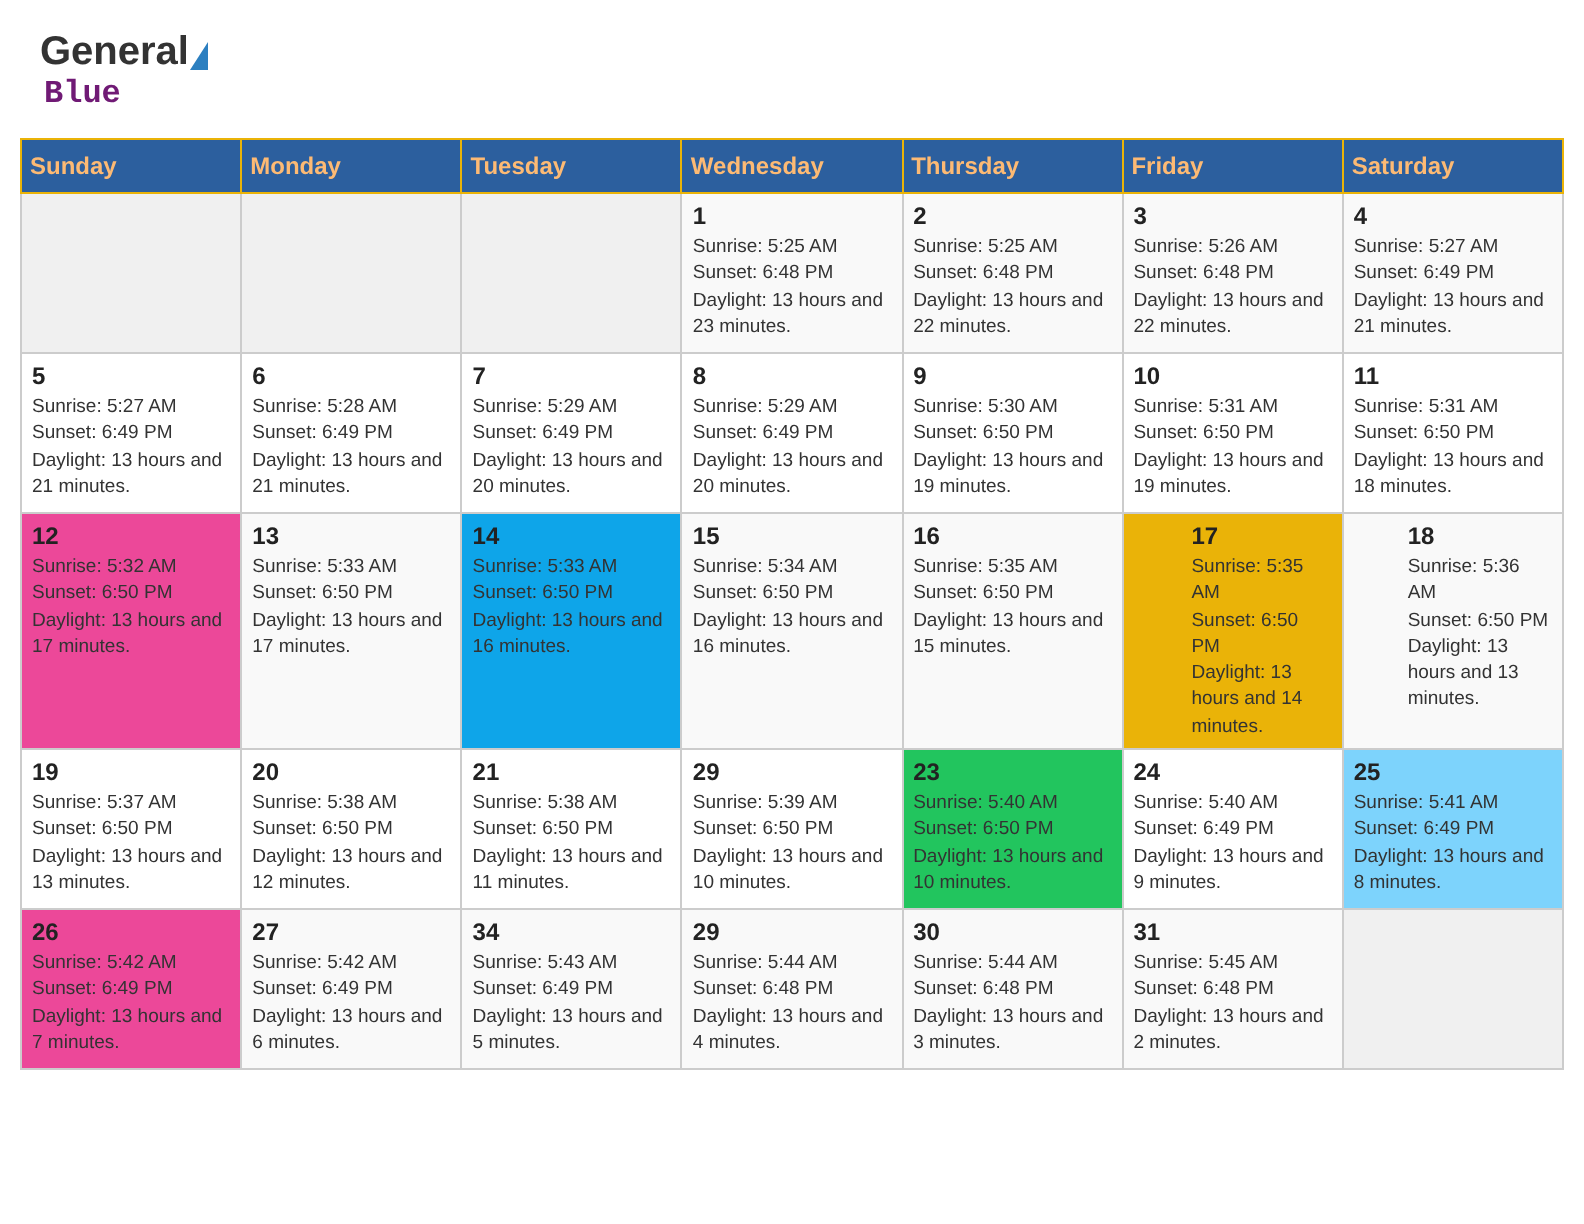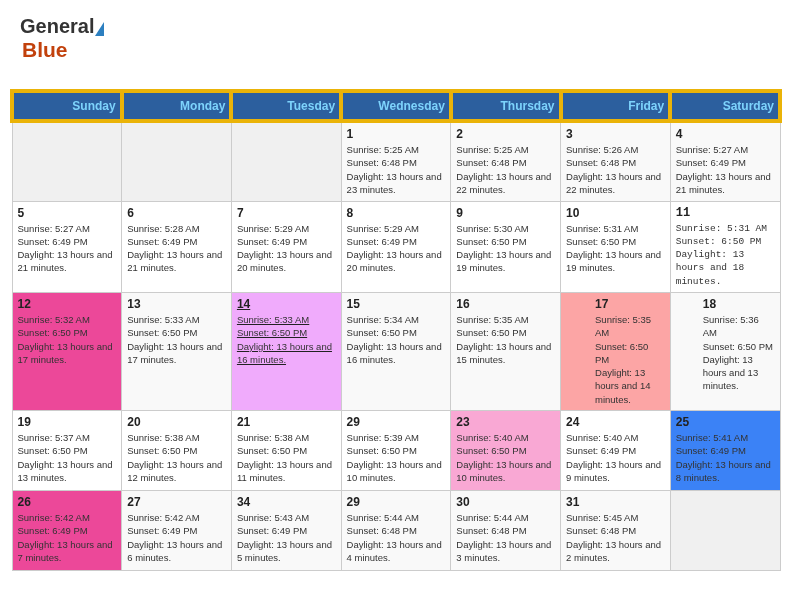--- a/index.html
+++ b/index.html
@@ -7,21 +7,21 @@
       font-family: Arial, sans-serif;
       background: #fff;
       width: 792px;
       min-height: 612px;
       padding: 10px;
     }
     .header {
       display: flex;
       align-items: flex-start;
       justify-content: space-between;
-      margin-bottom: 22px;
+      margin-bottom: 8px;
       padding: 5px 10px;
     }
     .logo {
       display: flex;
       flex-direction: column;
       align-items: flex-start;
     }
     .title-block {
       text-align: right;
     }
@@ -34,26 +34,26 @@
       font-size: 14px;
       color: #444;
     }
     .calendar {
       width: 100%;
       border-collapse: collapse;
       border: 1px solid #ccc;
     }
     .calendar th {
       background-color: #2c5f9e;
-      color: #7dd3fc;
+      color: #fdba74;
       font-size: 12px;
       font-weight: bold;
       padding: 6px 4px;
-      text-align: right;
-      border: 4px solid #eab308;
+      text-align: left;
+      border: 1px solid #eab308;
     }
     .calendar td {
       border: 1px solid #ccc;
       vertical-align: top;
       padding: 4px 5px;
       font-size: 10px;
       color: #222;
       height: 80px;
       width: 14.28%;
       background: #fff;
@@ -77,21 +77,21 @@
     }
     .empty { background: #f0f0f0 !important; }
   </style>
 </head>
 <body>
 
 <div class="header">
   <div class="logo">
     <div>
       <span style="font-size:20px; font-weight:bold; color:#333;">General</span><span style="display:inline-block;width:0;height:0;border-left:9px solid transparent;border-bottom:14px solid #2c7fc0;margin-left:1px;vertical-align:middle;"></span><br>
-      <span style="font-size:21px; font-weight:bold; color:#c2410c; margin-left:2px;">Blue</span>
+      <span style="font-size:16px; font-weight:bold; color:#701a75; margin-left:2px;font-family:Liberation Mono, monospace;">Blue</span>
     </div>
   </div>
   <div class="title-block">
     <div class="month-title"></div>
     <div class="location"></div>
   </div>
 </div>
 
 <table class="calendar">
   <thead>
@@ -145,47 +145,47 @@
           <div class="day-info">Sunrise: 5:29 AM<br>Sunset: 6:49 PM<br>Daylight: 13 hours and 20 minutes.</div>
         </td>
         <td style="background: rgb(255, 255, 255);">
           <span class="day-number">9</span>
           <div class="day-info">Sunrise: 5:30 AM<br>Sunset: 6:50 PM<br>Daylight: 13 hours and 19 minutes.</div>
         </td>
         <td style="background: rgb(255, 255, 255);">
           <span class="day-number">10</span>
           <div class="day-info">Sunrise: 5:31 AM<br>Sunset: 6:50 PM<br>Daylight: 13 hours and 19 minutes.</div>
         </td>
-        <td style="background: rgb(255, 255, 255); font-family: Liberation Mono, monospace;">
+        <td style="background: rgb(255, 255, 255);">
           <span class="day-number">11</span>
           <div class="day-info">Sunrise: 5:31 AM<br>Sunset: 6:50 PM<br>Daylight: 13 hours and 18 minutes.</div>
         </td>
       </tr>
       <tr>
         <td style="background: #ec4899;">
           <span class="day-number">12</span>
           <div class="day-info">Sunrise: 5:32 AM<br>Sunset: 6:50 PM<br>Daylight: 13 hours and 17 minutes.</div>
         </td>
         <td style="background: rgb(249, 249, 249);">
           <span class="day-number">13</span>
           <div class="day-info">Sunrise: 5:33 AM<br>Sunset: 6:50 PM<br>Daylight: 13 hours and 17 minutes.</div>
         </td>
-        <td style="background: #f0abfc; text-decoration: underline;">
+        <td style="background: #0ea5e9;">
           <span class="day-number">14</span>
           <div class="day-info">Sunrise: 5:33 AM<br>Sunset: 6:50 PM<br>Daylight: 13 hours and 16 minutes.</div>
         </td>
         <td style="background: rgb(249, 249, 249);">
           <span class="day-number">15</span>
           <div class="day-info">Sunrise: 5:34 AM<br>Sunset: 6:50 PM<br>Daylight: 13 hours and 16 minutes.</div>
         </td>
         <td style="background: rgb(249, 249, 249);">
           <span class="day-number">16</span>
           <div class="day-info">Sunrise: 5:35 AM<br>Sunset: 6:50 PM<br>Daylight: 13 hours and 15 minutes.</div>
         </td>
-        <td style="background: #fca5a5; padding-left: 34px;">
+        <td style="background: #eab308; padding-left: 34px;">
           <span class="day-number">17</span>
           <div class="day-info">Sunrise: 5:35 AM<br>Sunset: 6:50 PM<br>Daylight: 13 hours and 14 minutes.</div>
         </td>
         <td style="background: rgb(249, 249, 249); padding-left: 32px;">
           <span class="day-number">18</span>
           <div class="day-info">Sunrise: 5:36 AM<br>Sunset: 6:50 PM<br>Daylight: 13 hours and 13 minutes.</div>
         </td>
       </tr>
       <tr>
         <td style="background: rgb(255, 255, 255);">
@@ -197,29 +197,29 @@
           <div class="day-info">Sunrise: 5:38 AM<br>Sunset: 6:50 PM<br>Daylight: 13 hours and 12 minutes.</div>
         </td>
         <td style="background: rgb(255, 255, 255);">
           <span class="day-number">21</span>
           <div class="day-info">Sunrise: 5:38 AM<br>Sunset: 6:50 PM<br>Daylight: 13 hours and 11 minutes.</div>
         </td>
         <td style="background: rgb(255, 255, 255);">
           <span class="day-number">29</span>
           <div class="day-info">Sunrise: 5:39 AM<br>Sunset: 6:50 PM<br>Daylight: 13 hours and 10 minutes.</div>
         </td>
-        <td style="background: #f9a8d4;">
+        <td style="background: #22c55e;">
           <span class="day-number">23</span>
           <div class="day-info">Sunrise: 5:40 AM<br>Sunset: 6:50 PM<br>Daylight: 13 hours and 10 minutes.</div>
         </td>
         <td style="background: rgb(255, 255, 255);">
           <span class="day-number">24</span>
           <div class="day-info">Sunrise: 5:40 AM<br>Sunset: 6:49 PM<br>Daylight: 13 hours and 9 minutes.</div>
         </td>
-        <td style="background: #3b82f6;">
+        <td style="background: #7dd3fc;">
           <span class="day-number">25</span>
           <div class="day-info">Sunrise: 5:41 AM<br>Sunset: 6:49 PM<br>Daylight: 13 hours and 8 minutes.</div>
         </td>
       </tr>
       <tr>
         <td style="background: #ec4899;">
           <span class="day-number">26</span>
           <div class="day-info">Sunrise: 5:42 AM<br>Sunset: 6:49 PM<br>Daylight: 13 hours and 7 minutes.</div>
         </td>
         <td style="background: rgb(249, 249, 249);">

